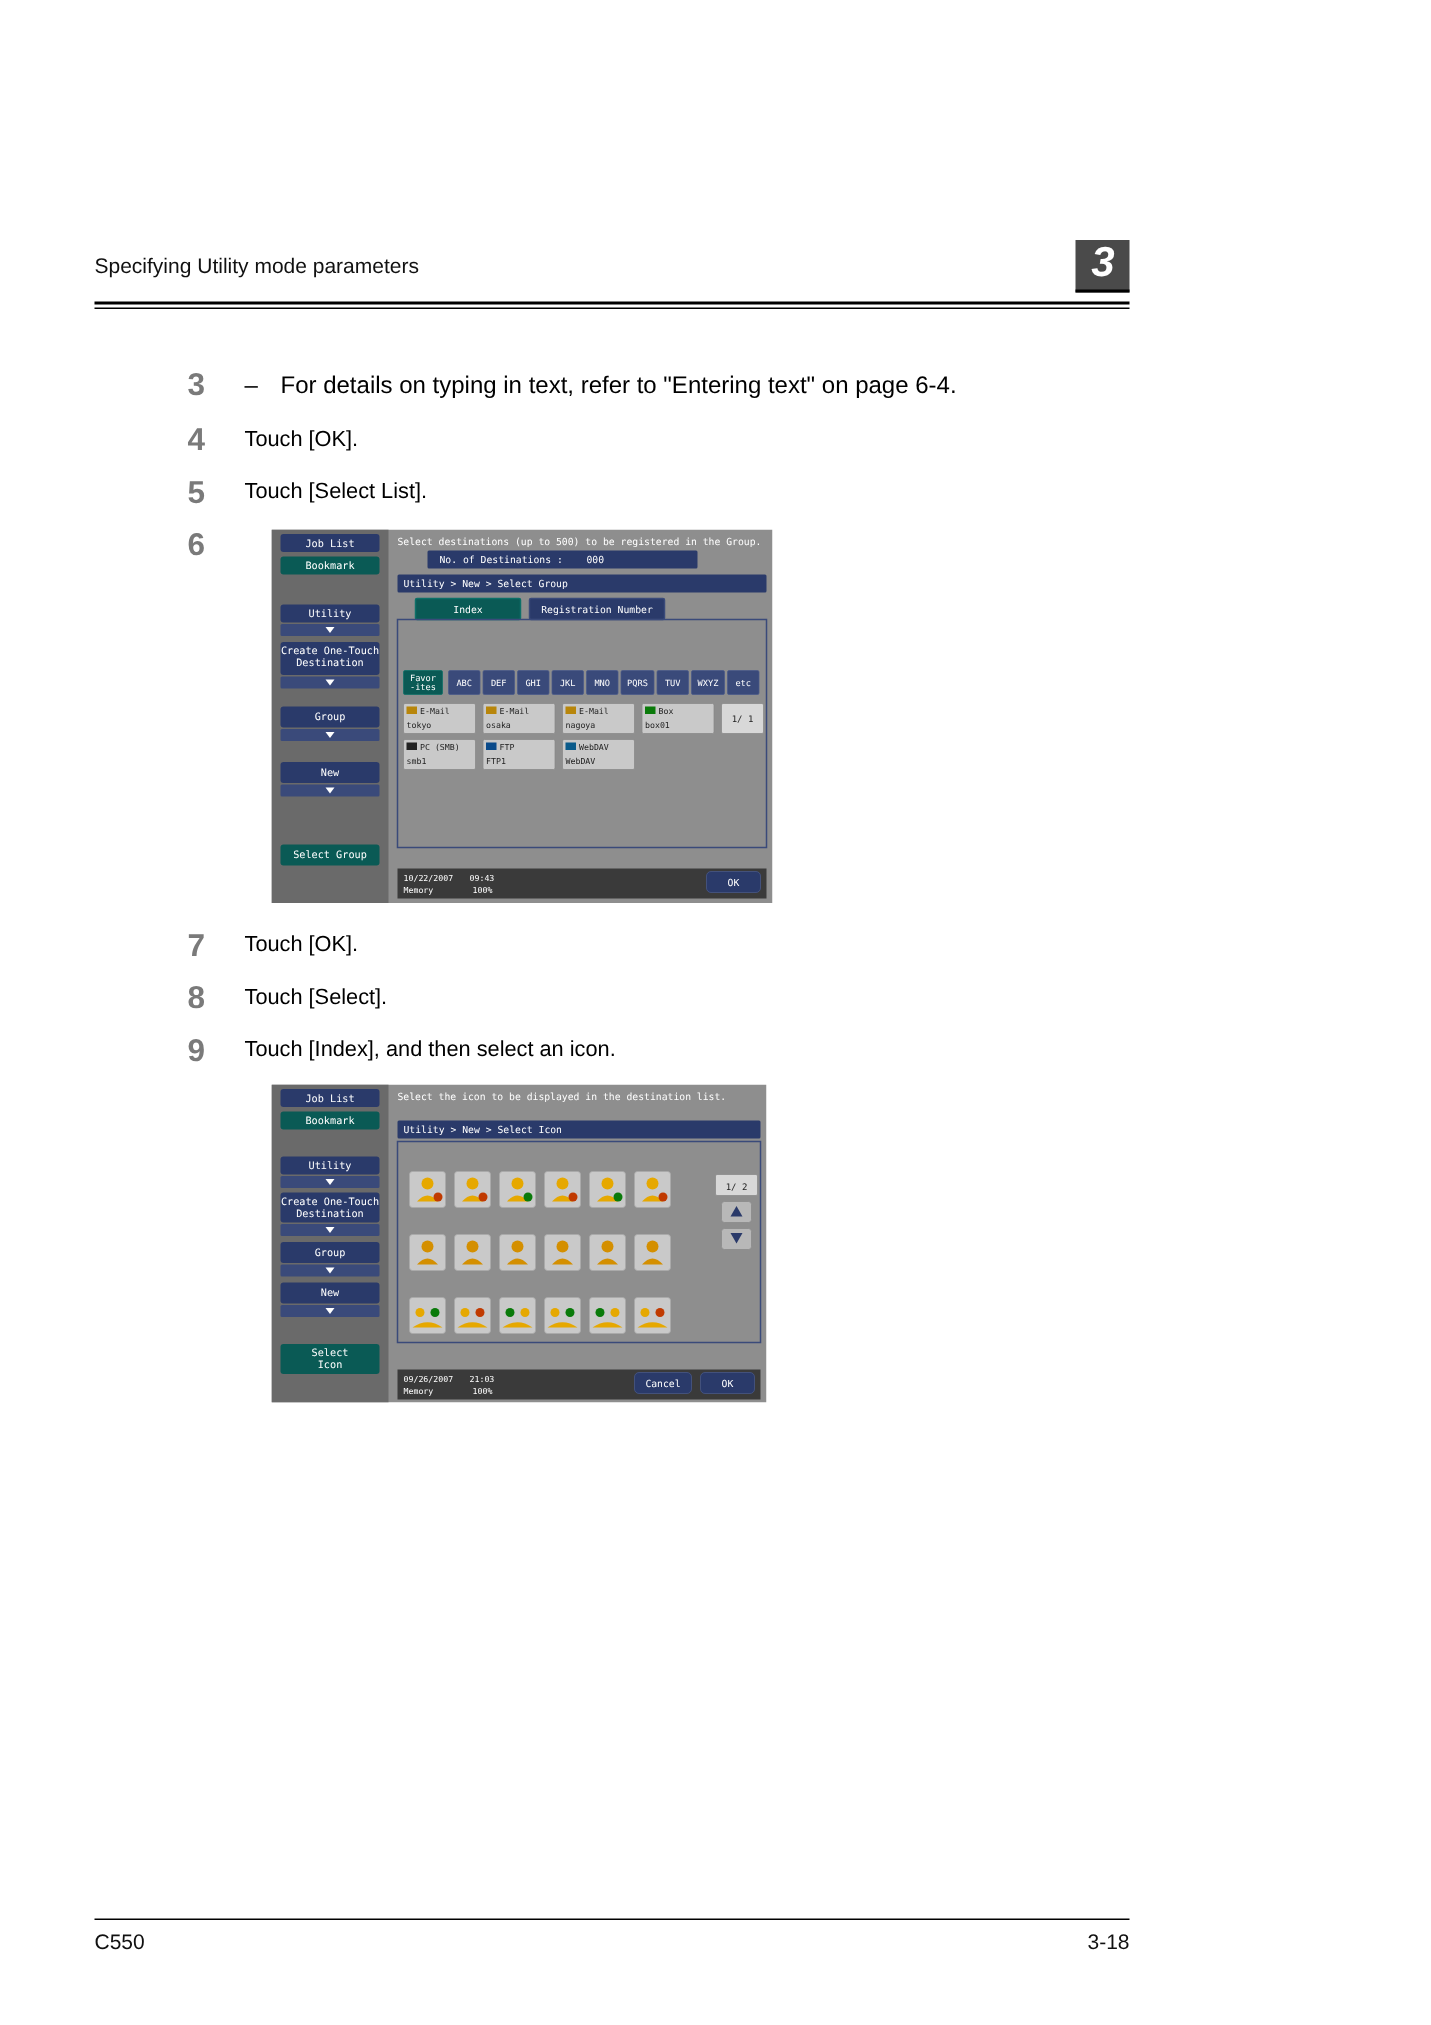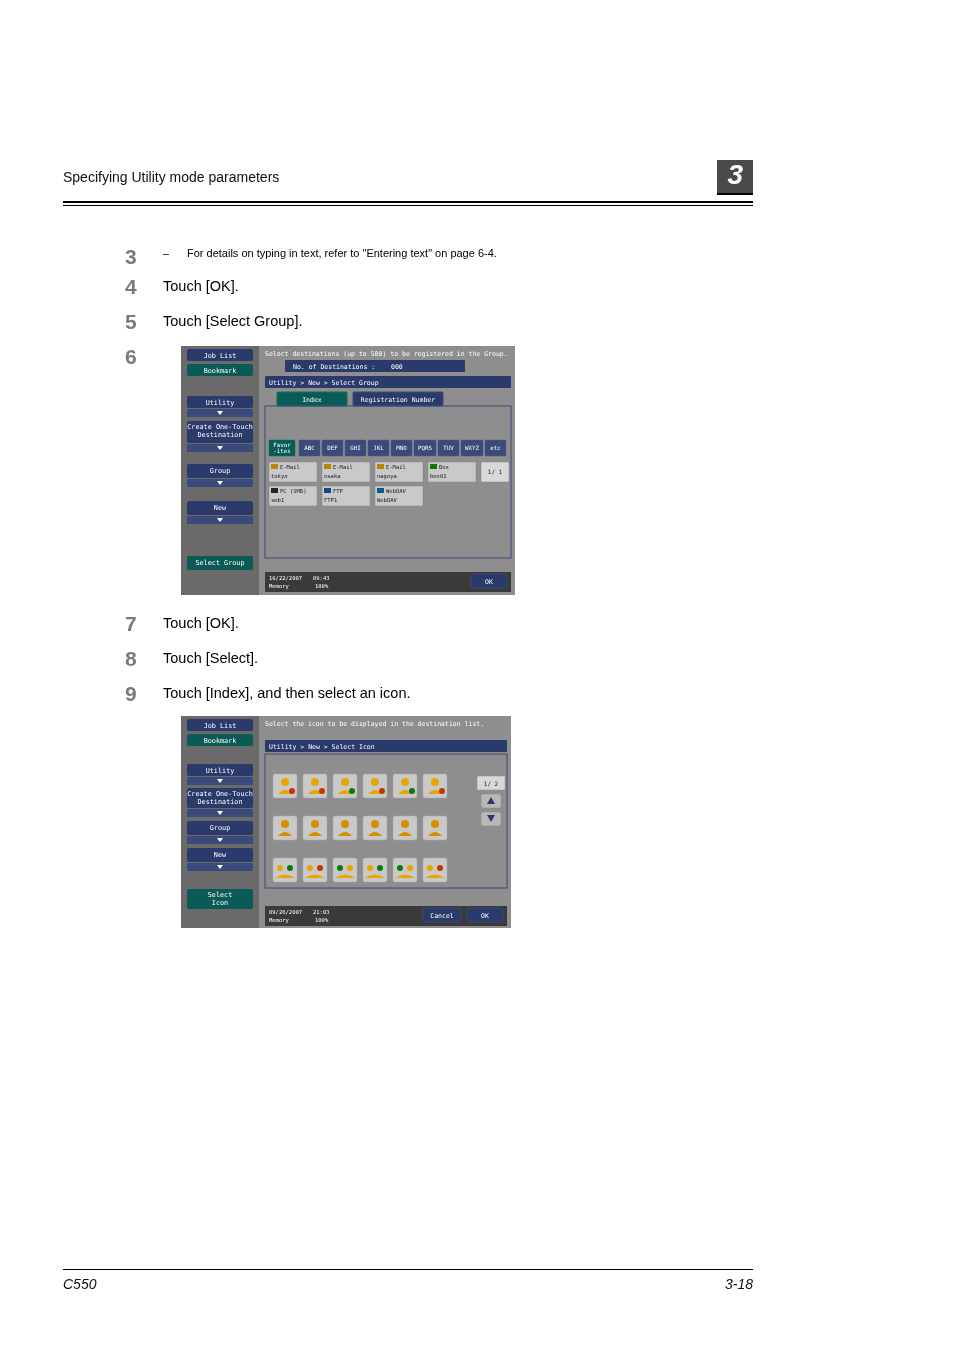--- a/index.html
+++ b/index.html
@@ -8,24 +8,24 @@
   .content { width: 690px; margin: 0 auto; }
   .header-row { display: flex; align-items: center; justify-content: space-between; padding: 120px 0 4px 0; }
   .header-row .title { font-size: 14px; color: #111; }
   .header-row .chap { font-size: 28px; font-weight: bold; font-style: italic; color: #fff; background: #4a4a4a; padding: 0 10px 2px 10px; line-height: 1.1; border-bottom: 2px solid #000; }
   .rule { border: none; border-top: 2px solid #000; margin-top: 2px; }
   .thinrule { border: none; border-top: 1px solid #000; margin-top: 2px; margin-bottom: 40px; }
   .body { margin-top: 30px; }
   ol.steps { list-style: none; padding-left: 100px; }
   ol.steps > li { position: relative; margin-bottom: 14px; font-size: 14.5px; line-height: 1.45; }
   ol.steps > li .num { position: absolute; left: -38px; top: -4px; font-size: 21px; font-weight: bold; color: #7a7a7a; font-family: Arial, sans-serif; }
-  .sub { margin-top: 12px; padding-left: 24px; position: relative; font-size: 11px; line-height: 1.45; color: #000; }
+  .sub { margin-top: 12px; padding-left: 24px; position: relative; font-size: 16px; line-height: 1.45; color: #000; }
   .sub::before { content: "–"; position: absolute; left: 0; top: 0; }
   .fig { display: block; margin: 12px 0 18px 18px; }
-  .footer { position: absolute; bottom: 58px; left: 0; width: 100%; font-style: italic; }
+  .footer { position: absolute; bottom: 48px; left: 0; width: 100%; }
   .footer .inner { width: 690px; margin: 0 auto; display: flex; justify-content: space-between; font-size: 14px; color: #111; border-top: 1px solid #000; padding-top: 6px; }
 
   
   .fig1-svg { width: 334px; height: 249px; }
   .fig2-svg { width: 330px; height: 212px; }
   
   .panel-bg { fill: #8e8e8e; }
   .sidebar-bg { fill: #6a6a6a; }
   .btn-nav { fill: #2a3a6a; }
   .btn-navtxt { fill: #fff; font-size: 6.8px; font-family: monospace; }
@@ -85,21 +85,21 @@
           <div class="sub">For details on typing in text, refer to "Entering text" on page 6-4.</div>
         </li>
 
         <li>
           <span class="num">4</span>
           <span>Touch [OK].</span>
         </li>
 
         <li>
           <span class="num">5</span>
-          <span>Touch [Select Group].</span>
+          <span>Touch [Select List].</span>
         </li>
 
         <li>
           <span class="num">6</span>
 
           
           <svg class="fig fig1-svg" viewBox="0 0 334 249">
             <rect x="0" y="0" width="334" height="249" class="panel-bg"></rect>
 
             <rect x="0" y="0" width="78" height="249" class="sidebar-bg"></rect>

